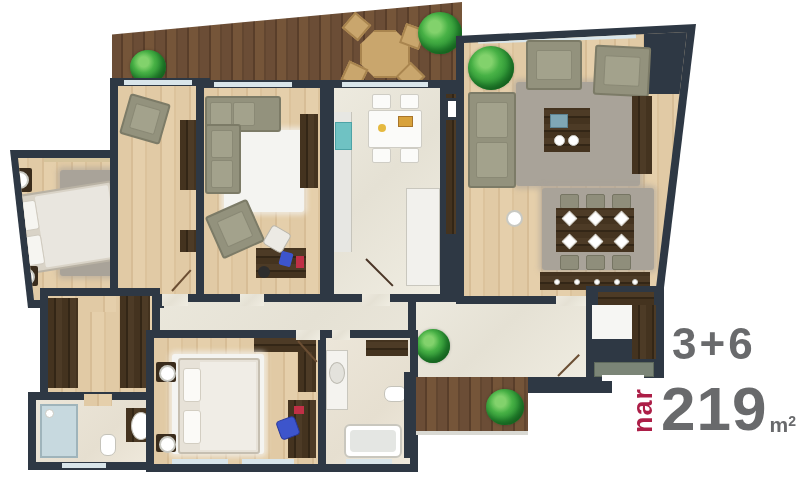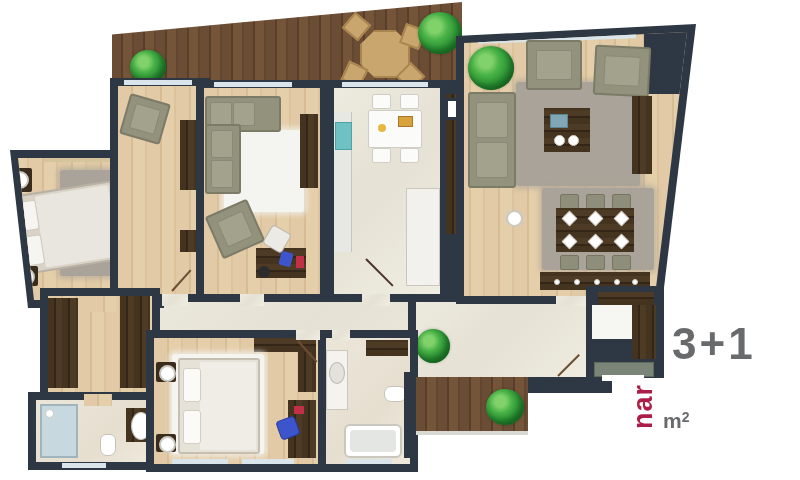--- a/index.html
+++ b/index.html
@@ -251,20 +251,21 @@
   <div class="abs marble" style="left:162px;top:294px;width:26px;height:12px;"></div>
   <div class="abs marble" style="left:240px;top:294px;width:24px;height:12px;"></div>
   <div class="abs marble" style="left:362px;top:294px;width:28px;height:12px;"></div>
   <div class="abs marble" style="left:556px;top:296px;width:30px;height:10px;"></div>
   <div class="abs marble" style="left:296px;top:330px;width:24px;height:10px;"></div>
   <div class="abs marble" style="left:332px;top:330px;width:18px;height:10px;"></div>
   <div class="abs wood" style="left:90px;top:296px;width:26px;height:16px;"></div>
   <div class="abs wood" style="left:84px;top:394px;width:28px;height:12px;"></div>
 
   <div class="label-wrap">
-    <div class="rooms-label">3+1</div>
+    <div class="rooms-label">3+6</div>
     <div class="area-row">
       <div class="brand">nar</div>
+      <div class="area-num">219</div>
       <div class="area-unit"><span>m</span><sup>2</sup></div>
     </div>
   </div>
 
 </div>
 
 </body></html>

